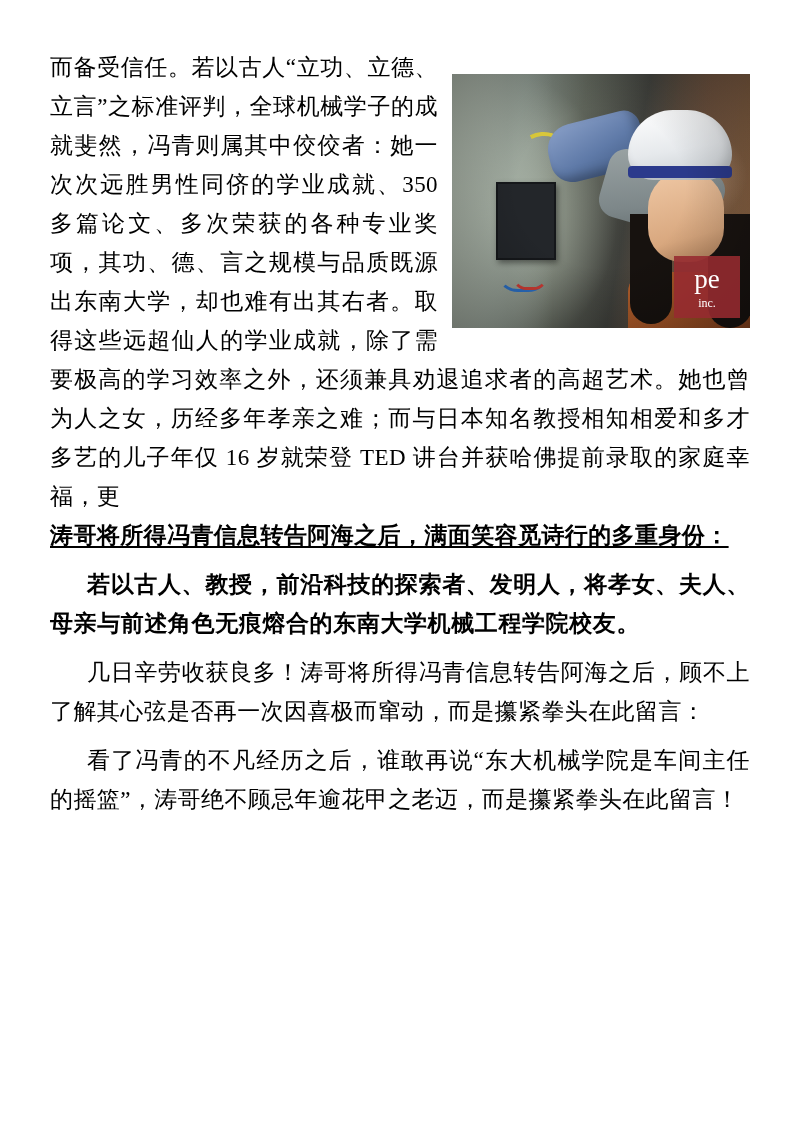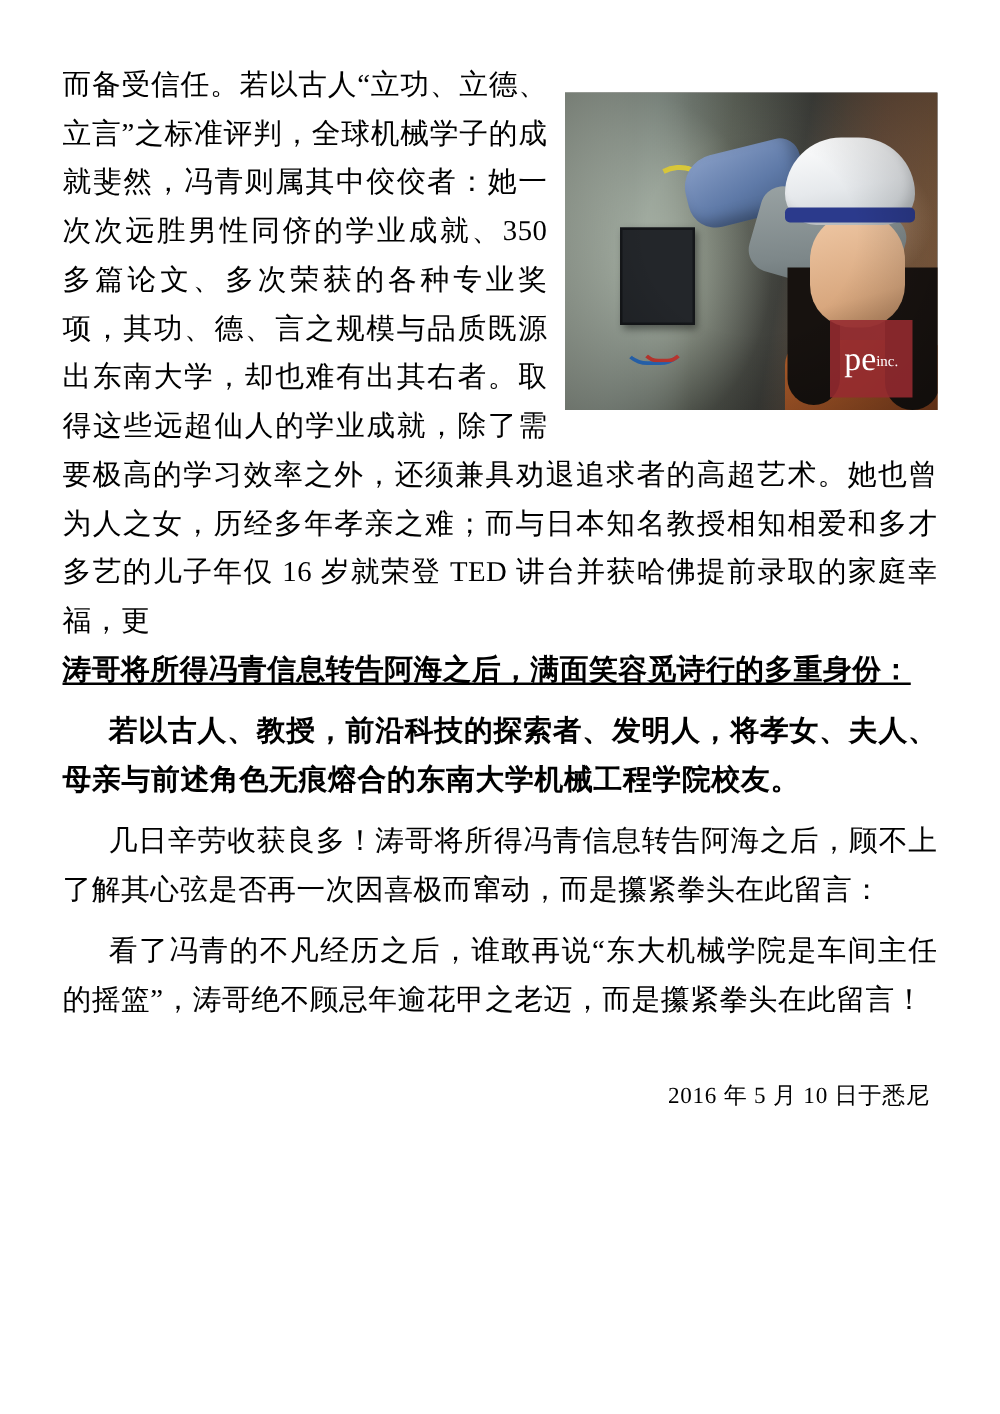--- a/index.html
+++ b/index.html
@@ -154,29 +154,29 @@
     background: linear-gradient(120deg, #b35f2b 0%, #8c4520 100%);
     border-radius: 20px 20px 0 0;
   }
   .fig-vignette {
     position: absolute;
     inset: 0;
     background: radial-gradient(ellipse at 50% 45%, rgba(0,0,0,0) 40%, rgba(0,0,0,0.35) 100%);
   }
   .watermark {
     position: absolute;
-    right: 20px;
+    right: 10px;
     bottom: 10px;
     width: 66px;
     height: 62px;
     background: rgba(150,42,48,0.88);
     color: #ffffff;
     font-family: "Liberation Serif", serif;
     display: flex;
-    flex-direction: row;
+    flex-direction: column;
     align-items: center;
     justify-content: center;
     line-height: 1;
   }
   .watermark .wm-main {
     font-size: 27px;
     letter-spacing: 0px;
   }
   .watermark .wm-sub {
     font-size: 12px;
@@ -252,15 +252,14 @@
     <p class="indent bold-para">若以古人、教授，前沿科技的探索者、发明人，将孝女、夫人、母亲与前述角色无痕熔合的东南大学机械工程学院校友。</p>
 
     <div class="spacer-sm"></div>
 
     <p class="indent">几日辛劳收获良多！涛哥将所得冯青信息转告阿海之后，顾不上了解其心弦是否再一次因喜极而窜动，而是攥紧拳头在此留言：</p>
 
     <div class="spacer-sm"></div>
 
     <p class="indent">看了冯青的不凡经历之后，谁敢再说“东大机械学院是车间主任的摇篮”，涛哥绝不顾忌年逾花甲之老迈，而是攥紧拳头在此留言！</p>
 
-    <div class="signature">2016 年 5 月 10 日于悉尼</div>
   </div>
 </div>
 
 </body></html>

